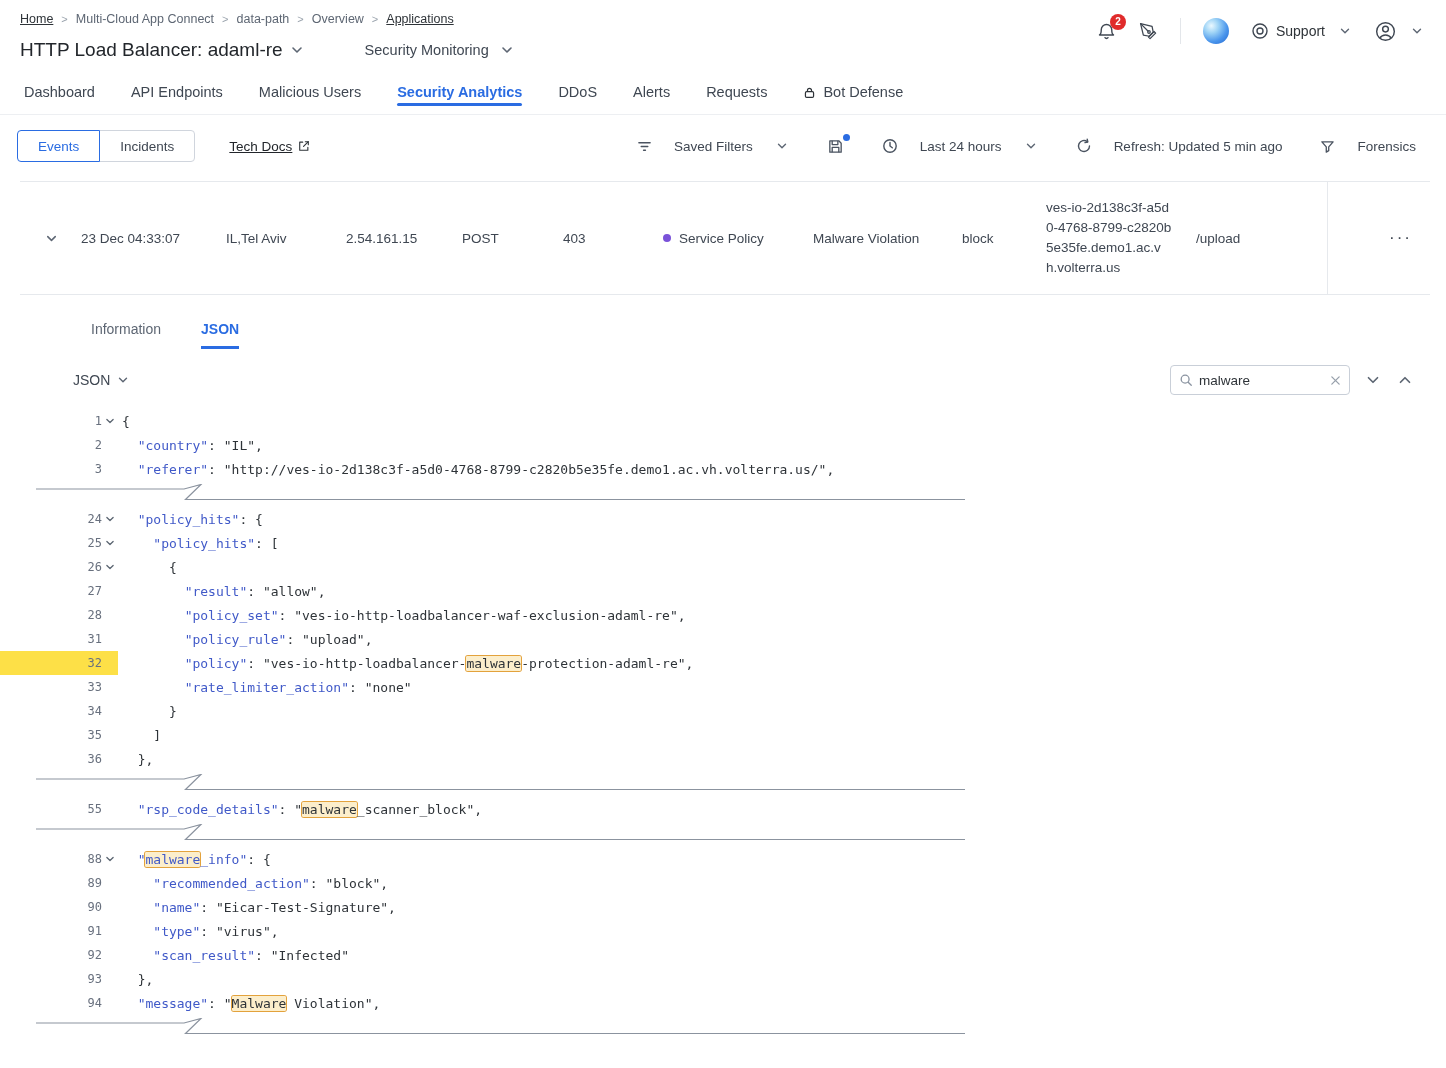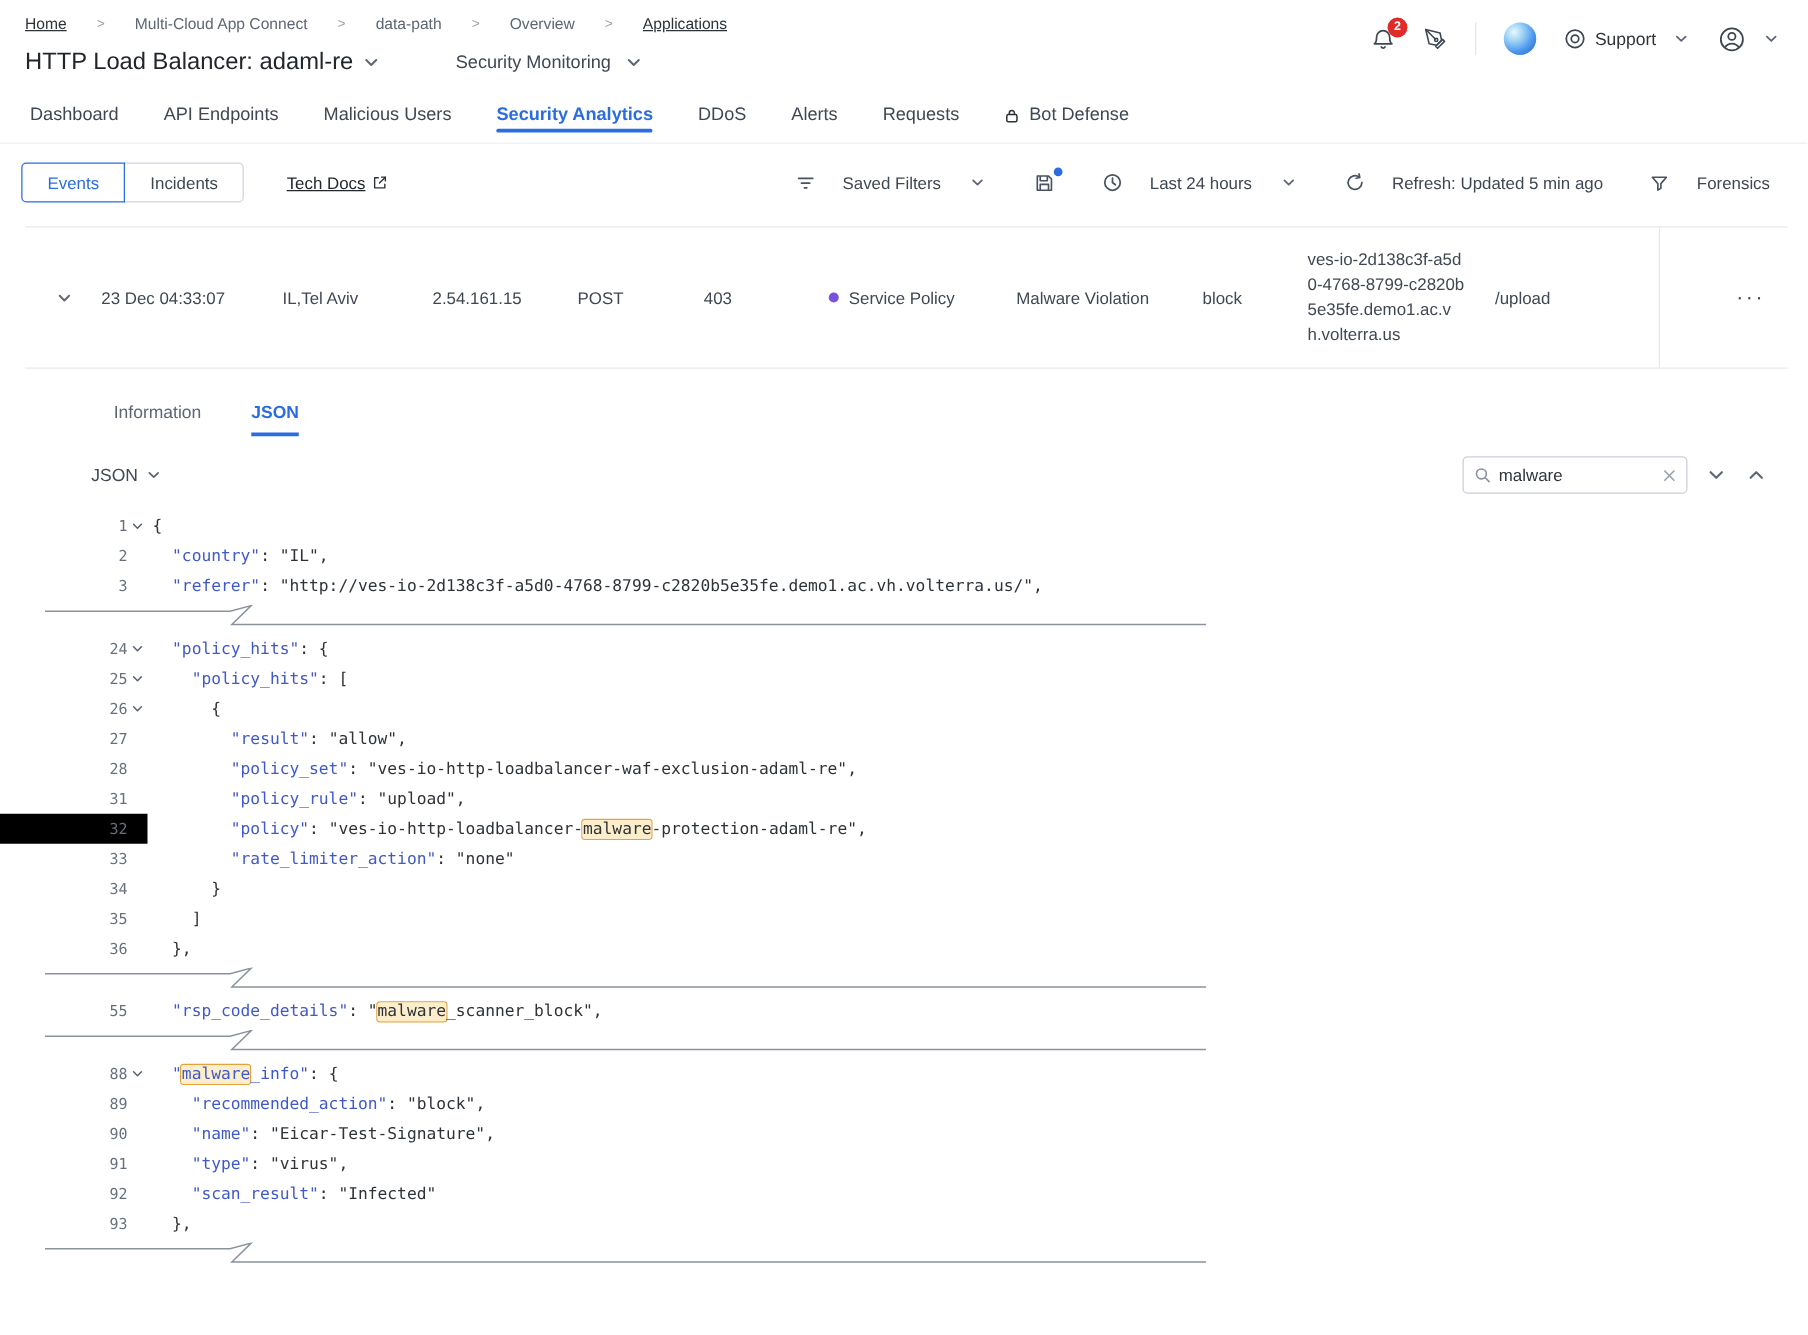--- a/index.html
+++ b/index.html
@@ -2,21 +2,21 @@
 <html><head>
 <meta charset="utf-8">
 <style>
   *{box-sizing:border-box;margin:0;padding:0}
   html,body{width:1446px;height:1068px;overflow:hidden}
   body{font-family:"Liberation Sans",sans-serif;background:#fff;color:#2e3338;cursor:default}
   svg{display:block}
 
   
   .topbar{position:relative;padding:12px 24px 0 20px;background:#fff}
-  .breadcrumb{display:flex;align-items:center;gap:24px;font-size:12.5px;color:#5d6673}
+  .breadcrumb{display:flex;align-items:center;gap:8px;font-size:12.5px;color:#5d6673}
   .bc-item{white-space:nowrap}
   .bc-link{color:#2e3338;text-decoration:underline;cursor:pointer}
   .bc-sep{color:#9aa3ad;font-size:11px}
   .title-row{display:flex;align-items:center;margin-top:8px;height:32px}
   .page-title{font-size:19px;font-weight:500;color:#22262b}
   .dd-chevron{color:#5d6673;margin-left:6px;display:inline-flex}
   .monitor-select{display:flex;align-items:center;margin-left:60px;font-size:14.5px;color:#3f4752;gap:4px;cursor:pointer}
   .top-actions{position:absolute;right:22px;top:18px;display:flex;align-items:center;gap:22px}
   .icon-btn{position:relative;display:flex;cursor:pointer}
   .badge{position:absolute;top:-7px;right:-9px;background:#e02b2b;color:#fff;font-size:10px;min-width:16px;height:16px;border-radius:8px;display:flex;align-items:center;justify-content:center;padding:0 4px;font-weight:700}
@@ -61,21 +61,21 @@
   .search-area{margin-left:auto;display:flex;align-items:center;gap:14px}
   .search-box{width:180px;height:30px;border:1px solid #c9cfd8;border-radius:4px;display:flex;align-items:center;padding:0 8px;gap:6px;background:#fff}
   .search-box input{border:none;outline:none;flex:1;font-size:13.5px;color:#2e3338;font-family:"Liberation Sans",sans-serif;min-width:0;background:transparent}
   .clear-x,.match-nav{display:flex;cursor:pointer}
 
   
   .editor{margin-top:14px;font-family:"DejaVu Sans Mono",monospace;font-size:13px}
   .code-line{display:flex;height:24px;align-items:center;white-space:pre}
   .gutter{width:118px;flex:none;display:flex;align-items:center;justify-content:flex-end;color:#68707e;font-size:12px;height:100%}
   .fold-slot{width:16px;display:flex;justify-content:center;align-items:center}
-  .code-line.current .gutter{background:#000000}
+  .code-line.current .gutter{background:#fde047}
   .code-content{padding-left:4px}
   .tok-k,.tok-kh{color:#4059c8}
   .tok-p,.tok-v,.tok-vh{color:#2e3338}
   .tok-vh,.tok-kh{background:#fceecb;box-shadow:0 0 0 1px #e3a23c;border-radius:2px}
   .fold-sep{margin:3px 0 6px 36px;height:17px;cursor:pointer}
 </style>
 </head>
 <body>
 
 <header class="topbar">
@@ -358,18 +358,19 @@
       </svg>
     </div>
     <div class="code-line"><div class="gutter"><span>88</span><span class="fold-slot"><svg width="10" height="10" viewBox="0 0 16 16" fill="none" stroke="#5a6470" stroke-width="2" stroke-linecap="round" stroke-linejoin="round">
             <path d="M3 5.5l5 5 5-5"></path>
           </svg></span></div><div class="code-content"><span class="tok-p">  </span><span class="tok-k">"</span><span class="tok-kh">malware</span><span class="tok-k">_info"</span><span class="tok-p">: {</span></div></div>
     <div class="code-line"><div class="gutter"><span>89</span><span class="fold-slot"></span></div><div class="code-content"><span class="tok-p">    </span><span class="tok-k">"recommended_action"</span><span class="tok-p">: </span><span class="tok-v">"block",</span></div></div>
     <div class="code-line"><div class="gutter"><span>90</span><span class="fold-slot"></span></div><div class="code-content"><span class="tok-p">    </span><span class="tok-k">"name"</span><span class="tok-p">: </span><span class="tok-v">"Eicar-Test-Signature",</span></div></div>
     <div class="code-line"><div class="gutter"><span>91</span><span class="fold-slot"></span></div><div class="code-content"><span class="tok-p">    </span><span class="tok-k">"type"</span><span class="tok-p">: </span><span class="tok-v">"virus",</span></div></div>
     <div class="code-line"><div class="gutter"><span>92</span><span class="fold-slot"></span></div><div class="code-content"><span class="tok-p">    </span><span class="tok-k">"scan_result"</span><span class="tok-p">: </span><span class="tok-v">"Infected"</span></div></div>
     <div class="code-line"><div class="gutter"><span>93</span><span class="fold-slot"></span></div><div class="code-content"><span class="tok-p">  },</span></div></div>
+    <div class="code-line"><div class="gutter"><span>94</span><span class="fold-slot"></span></div><div class="code-content"><span class="tok-p">  </span><span class="tok-k">"message"</span><span class="tok-p">: </span><span class="tok-v">"</span><span class="tok-vh">Malware</span><span class="tok-v"> Violation",</span></div></div>
     <div class="fold-sep">
       <svg width="929" height="17" viewBox="0 0 929 17" fill="none">
         <path d="M0 5H148L165 0.5L149.5 15.5H929" stroke="#8b939f" stroke-width="1.2"></path>
       </svg>
     </div>
   </div>
 
 </body></html>

